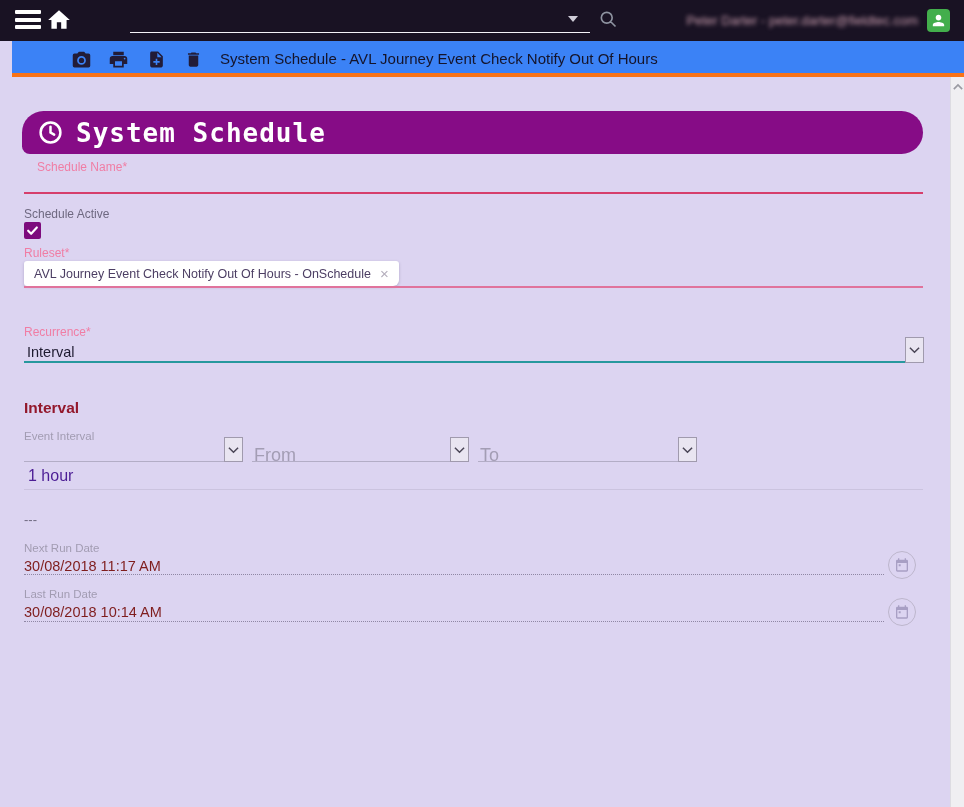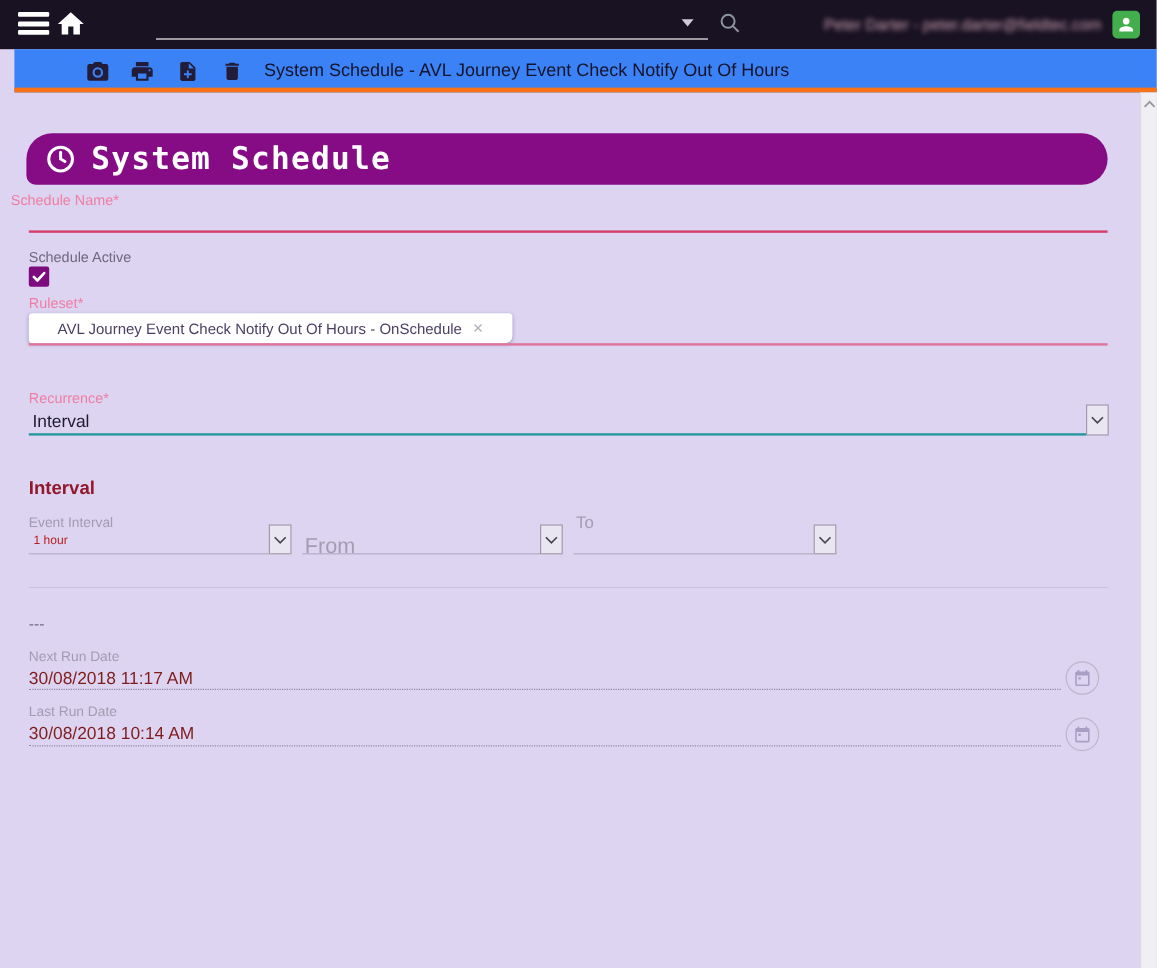--- a/index.html
+++ b/index.html
@@ -35,21 +35,21 @@
   .placeholder { color:#a39db4; }
 
   .u-red { position:absolute; border-bottom:2px solid #d63e6c; }
   .u-teal { position:absolute; border-bottom:2px solid #27989e; }
   .u-gray { position:absolute; border-bottom:1px solid #b3adc6; }
   .u-dot { position:absolute; border-bottom:1px dotted #8f87a4; }
   .divider { position:absolute; border-top:1px solid #cbc3df; }
 
   .checkbox { position:absolute; left:24px; top:222px; width:17px; height:17px; background:#7d0b7d; border-radius:2px; display:flex; align-items:center; justify-content:center; cursor:pointer; }
 
-  .chip { position:absolute; left:24px; top:261px; height:25px; background:#ffffff; border-radius:3px 3px 6px 3px; box-shadow:0 1px 3px rgba(40,30,70,.25); display:inline-flex; align-items:center; padding:0 24px; font-size:12.5px; color:#4c3e63; white-space:nowrap; }
+  .chip { position:absolute; left:24px; top:261px; height:25px; background:#ffffff; border-radius:3px 3px 6px 3px; box-shadow:0 1px 3px rgba(40,30,70,.25); display:inline-flex; align-items:center; padding:0 10px; font-size:12.5px; color:#4c3e63; white-space:nowrap; }
   .chip .chip-x { margin-left:9px; color:#b4aebc; font-size:15px; line-height:1; cursor:pointer; }
 
   .sel-btn { position:absolute; width:19px; height:26px; background:#e9e5f1; border:1px solid #a09aad; display:flex; align-items:center; justify-content:center; cursor:pointer; }
   .sel-btn.small { height:25px; }
 
   .section-h { position:absolute; left:24px; top:399px; font-size:15.5px; font-weight:bold; color:#93182c; }
 
   .cal-btn { position:absolute; width:28px; height:28px; border:1px solid #bdb6cc; border-radius:50%; display:flex; align-items:center; justify-content:center; }
 
   
@@ -114,21 +114,21 @@
   </div>
 
   <div class="panel-header">
     <svg width="25" height="25" viewBox="0 0 24 24">
         <circle cx="12" cy="12" r="9.5" fill="none" stroke="#ffffff" stroke-width="2.4"></circle>
         <path fill="none" stroke="#ffffff" stroke-width="2.4" stroke-linecap="round" d="M12 6.5V12l3.5 2"></path>
       </svg>
     <span class="ph-title">System Schedule</span>
   </div>
 
-  <span class="lbl lbl-req" style="left:9px;top:160px"><span>Schedule Name</span><span>*</span></span>
+  <span class="lbl lbl-req" style="left:37px;top:160px"><span>Schedule Name</span><span>*</span></span>
   <div class="u-red" style="left:24px;top:192px;width:899px"></div>
 
   <span class="lbl lbl-gray" style="left:24px;top:207px">Schedule Active</span>
   <div class="checkbox">
     <svg width="13" height="13" viewBox="0 0 24 24">
         <path fill="none" stroke="#ffffff" stroke-width="4" stroke-linecap="round" stroke-linejoin="round" d="M4 12.5l5.5 5.5L20 6.5"></path>
       </svg>
   </div>
 
   <span class="lbl lbl-req" style="left:24px;top:246px"><span>Ruleset</span><span>*</span></span>
@@ -143,37 +143,37 @@
   <div class="u-teal" style="left:24px;top:361px;width:881px"></div>
   <div class="sel-btn" style="left:905px;top:337px">
     <svg width="11" height="8" viewBox="0 0 12 8">
         <path fill="none" stroke="#4a4556" stroke-width="1.6" d="M1 1.5l5 5 5-5"></path>
       </svg>
   </div>
 
   <span class="section-h">Interval</span>
 
   <span class="lbl lbl-muted" style="left:24px;top:430px">Event Interval</span>
-  <span class="val" style="left:28px;top:445px;font-size:10px;color:#b91c1c">1 hour</span>
+  <span class="val" style="left:28px;top:467px;font-size:16px;color:#4c1d95">1 hour</span>
   <div class="u-gray" style="left:24px;top:461px;width:200px"></div>
   <div class="sel-btn small" style="left:224px;top:437px">
     <svg width="11" height="8" viewBox="0 0 12 8">
         <path fill="none" stroke="#4a4556" stroke-width="1.6" d="M1 1.5l5 5 5-5"></path>
       </svg>
   </div>
 
   <span class="val placeholder" style="left:254px;top:445px;font-size:18px">From</span>
   <div class="u-gray" style="left:252px;top:461px;width:198px"></div>
   <div class="sel-btn small" style="left:450px;top:437px">
     <svg width="11" height="8" viewBox="0 0 12 8">
         <path fill="none" stroke="#4a4556" stroke-width="1.6" d="M1 1.5l5 5 5-5"></path>
       </svg>
   </div>
 
-  <span class="val placeholder" style="left:480px;top:427px;font-size:14px">To</span>
+  <span class="val placeholder" style="left:480px;top:445px;font-size:18px">To</span>
   <div class="u-gray" style="left:478px;top:461px;width:200px"></div>
   <div class="sel-btn small" style="left:678px;top:437px">
     <svg width="11" height="8" viewBox="0 0 12 8">
         <path fill="none" stroke="#4a4556" stroke-width="1.6" d="M1 1.5l5 5 5-5"></path>
       </svg>
   </div>
 
   <div class="divider" style="left:24px;top:489px;width:899px"></div>
 
   <span class="val" style="left:24px;top:512px;font-size:13px;color:#6f6a80">---</span>

